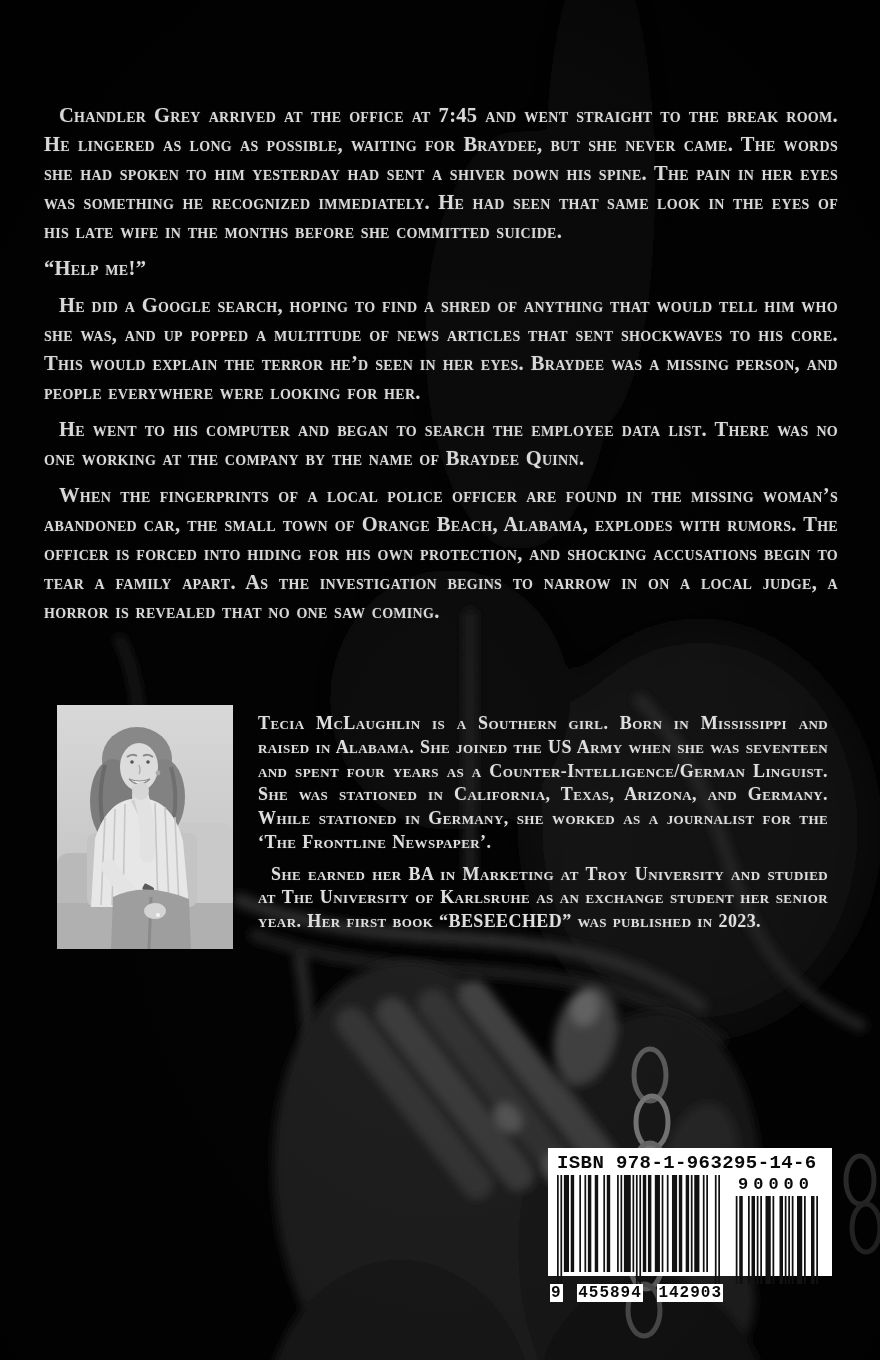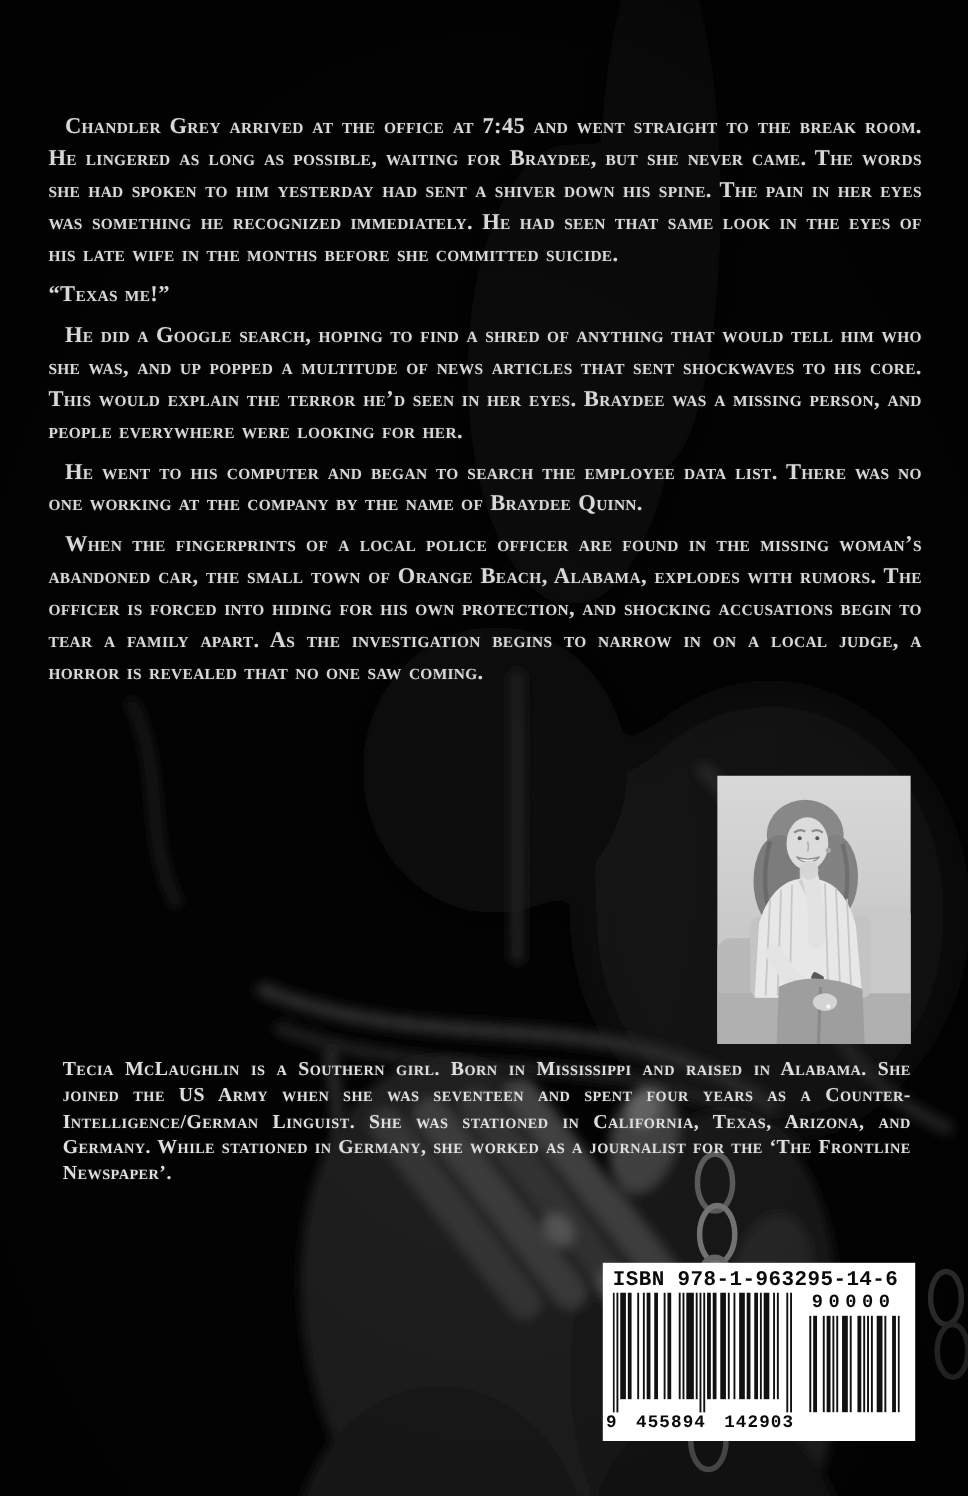--- a/index.html
+++ b/index.html
@@ -14,34 +14,34 @@
     color:#d8d8d8;font-size:20.5px;line-height:29px;font-weight:bold;
     font-variant:small-caps;text-align:justify;
     letter-spacing:.3px;word-spacing:1px;
     text-shadow:0 0 2px rgba(230,230,230,.18);
   }
   .blurb p{margin:0 0 8px 0;}
   .indent{text-indent:15px;}
   
   .author{
     position:absolute;left:57px;right:52px;top:705px;
-    display:flex;gap:11px;align-items:flex-end;flex-direction:column;
+    display:flex;gap:25px;align-items:center;
   }
   .photo{width:176px;height:244px;flex:none;display:block;}
   .bio{
     flex:1;color:#dedede;font-size:18px;line-height:23.8px;font-weight:bold;
     font-variant:small-caps;text-align:justify;
     letter-spacing:.4px;word-spacing:1px;
     text-shadow:0 0 2px rgba(230,230,230,.18);
   }
   .bio p{margin:0 0 8px 0;}
   .bio .indent{text-indent:13px;}
   
   .barcode{
-    position:absolute;left:548px;top:1148px;width:284px;height:162px;
+    position:absolute;left:548px;top:1148px;width:284px;height:128px;
     background:#fff;box-sizing:border-box;padding:4px 9px 6px 9px;
     color:#0a0a0a;font-family:"Liberation Mono",monospace;
   }
   .isbn-line{font-size:19px;line-height:22px;letter-spacing:.4px;white-space:nowrap;font-weight:bold;}
   .bars-row{display:flex;align-items:flex-start;margin-top:1px;}
   .main-bc{position:relative;width:163px;height:128px;flex:none;}
   .main-bc svg{width:163px;height:112px;display:block;}
   .bc-digits{
     position:absolute;top:109px;left:-7px;right:-3px;
     display:flex;justify-content:space-between;
@@ -118,21 +118,21 @@
       <ellipse cx="646" cy="1263" rx="16" ry="26" stroke="#6f6f6f" stroke-width="5"></ellipse>
       <ellipse cx="644" cy="1310" rx="16" ry="26" stroke="#5a5a5a" stroke-width="5"></ellipse>
       <ellipse cx="860" cy="1180" rx="14" ry="24" stroke="#3a3a3a" stroke-width="5"></ellipse>
       <ellipse cx="866" cy="1228" rx="14" ry="24" stroke="#343434" stroke-width="5"></ellipse>
     </g>
     <rect x="0" y="0" width="880" height="1360" fill="url(#vig)"></rect>
   </svg>
 
   <main class="blurb">
     <p class="indent">Chandler Grey arrived at the office at 7:45 and went straight to the break room. He lingered as long as possible, waiting for Braydee, but she never came. The words she had spoken to him yesterday had sent a shiver down his spine. The pain in her eyes was something he recognized immediately. He had seen that same look in the eyes of his late wife in the months before she committed suicide.</p>
-    <p>“Texas me!”</p>
+    <p>“Help me!”</p>
     <p class="indent">He did a Google search, hoping to find a shred of anything that would tell him who she was, and up popped a multitude of news articles that sent shockwaves to his core. This would explain the terror he’d seen in her eyes. Braydee was a missing person, and people everywhere were looking for her.</p>
     <p class="indent">He went to his computer and began to search the employee data list. There was no one working at the company by the name of Braydee Quinn.</p>
     <p class="indent">When the fingerprints of a local police officer are found in the missing woman’s abandoned car, the small town of Orange Beach, Alabama, explodes with rumors. The officer is forced into hiding for his own protection, and shocking accusations begin to tear a family apart. As the investigation begins to narrow in on a local judge, a horror is revealed that no one saw coming.</p>
   </main>
 
   <section class="author">
     <svg class="photo" viewBox="0 0 176 244" aria-hidden="true">
       <defs>
         <linearGradient id="pbg" x1="0" y1="0" x2="0" y2="1">
           <stop offset="0%" stop-color="#d8d8d8"></stop>
@@ -180,20 +180,21 @@
       <path d="M52 162 C 64 182 80 196 96 204" stroke="#e4e4e4" stroke-width="16" fill="none" stroke-linecap="round"></path>
       <rect x="86" y="180" width="11" height="7" rx="2" fill="#5a5a5a" transform="rotate(28 91 183)"></rect>
 
       <path d="M56 192 Q 88 176 132 194 L 134 244 L 54 244 Z" fill="#9e9e9e"></path>
       <path d="M94 192 L 92 244" stroke="#8a8a8a" stroke-width="3"></path>
       <ellipse cx="98" cy="206" rx="11" ry="8" fill="#d4d4d4"></ellipse>
       <circle cx="101" cy="210" r="2" fill="#f5f5f5"></circle>
     </svg>
     <div class="bio">
       <p>Tecia McLaughlin is a Southern girl. Born in Mississippi and raised in Alabama. She joined the US Army when she was seventeen and spent four years as a Counter-Intelligence/German Linguist. She was stationed in California, Texas, Arizona, and Germany. While stationed in Germany, she worked as a journalist for the ‘The Frontline Newspaper’.</p>
+      <p class="indent">She earned her BA in Marketing at Troy University and studied at The University of Karlsruhe as an exchange student her senior year. Her first book “BESEECHED” was published in 2023.</p>
     </div>
   </section>
 
   <div class="barcode">
     <div class="isbn-line">ISBN 978-1-963295-14-6</div>
     <div class="bars-row">
       <div class="main-bc">
         <svg id="ean13" preserveAspectRatio="none" viewBox="0 0 95 112">
             <rect x="0" y="0" width="1" height="112" fill="#111111"></rect>
             <rect x="2" y="0" width="1" height="112" fill="#111111"></rect>

